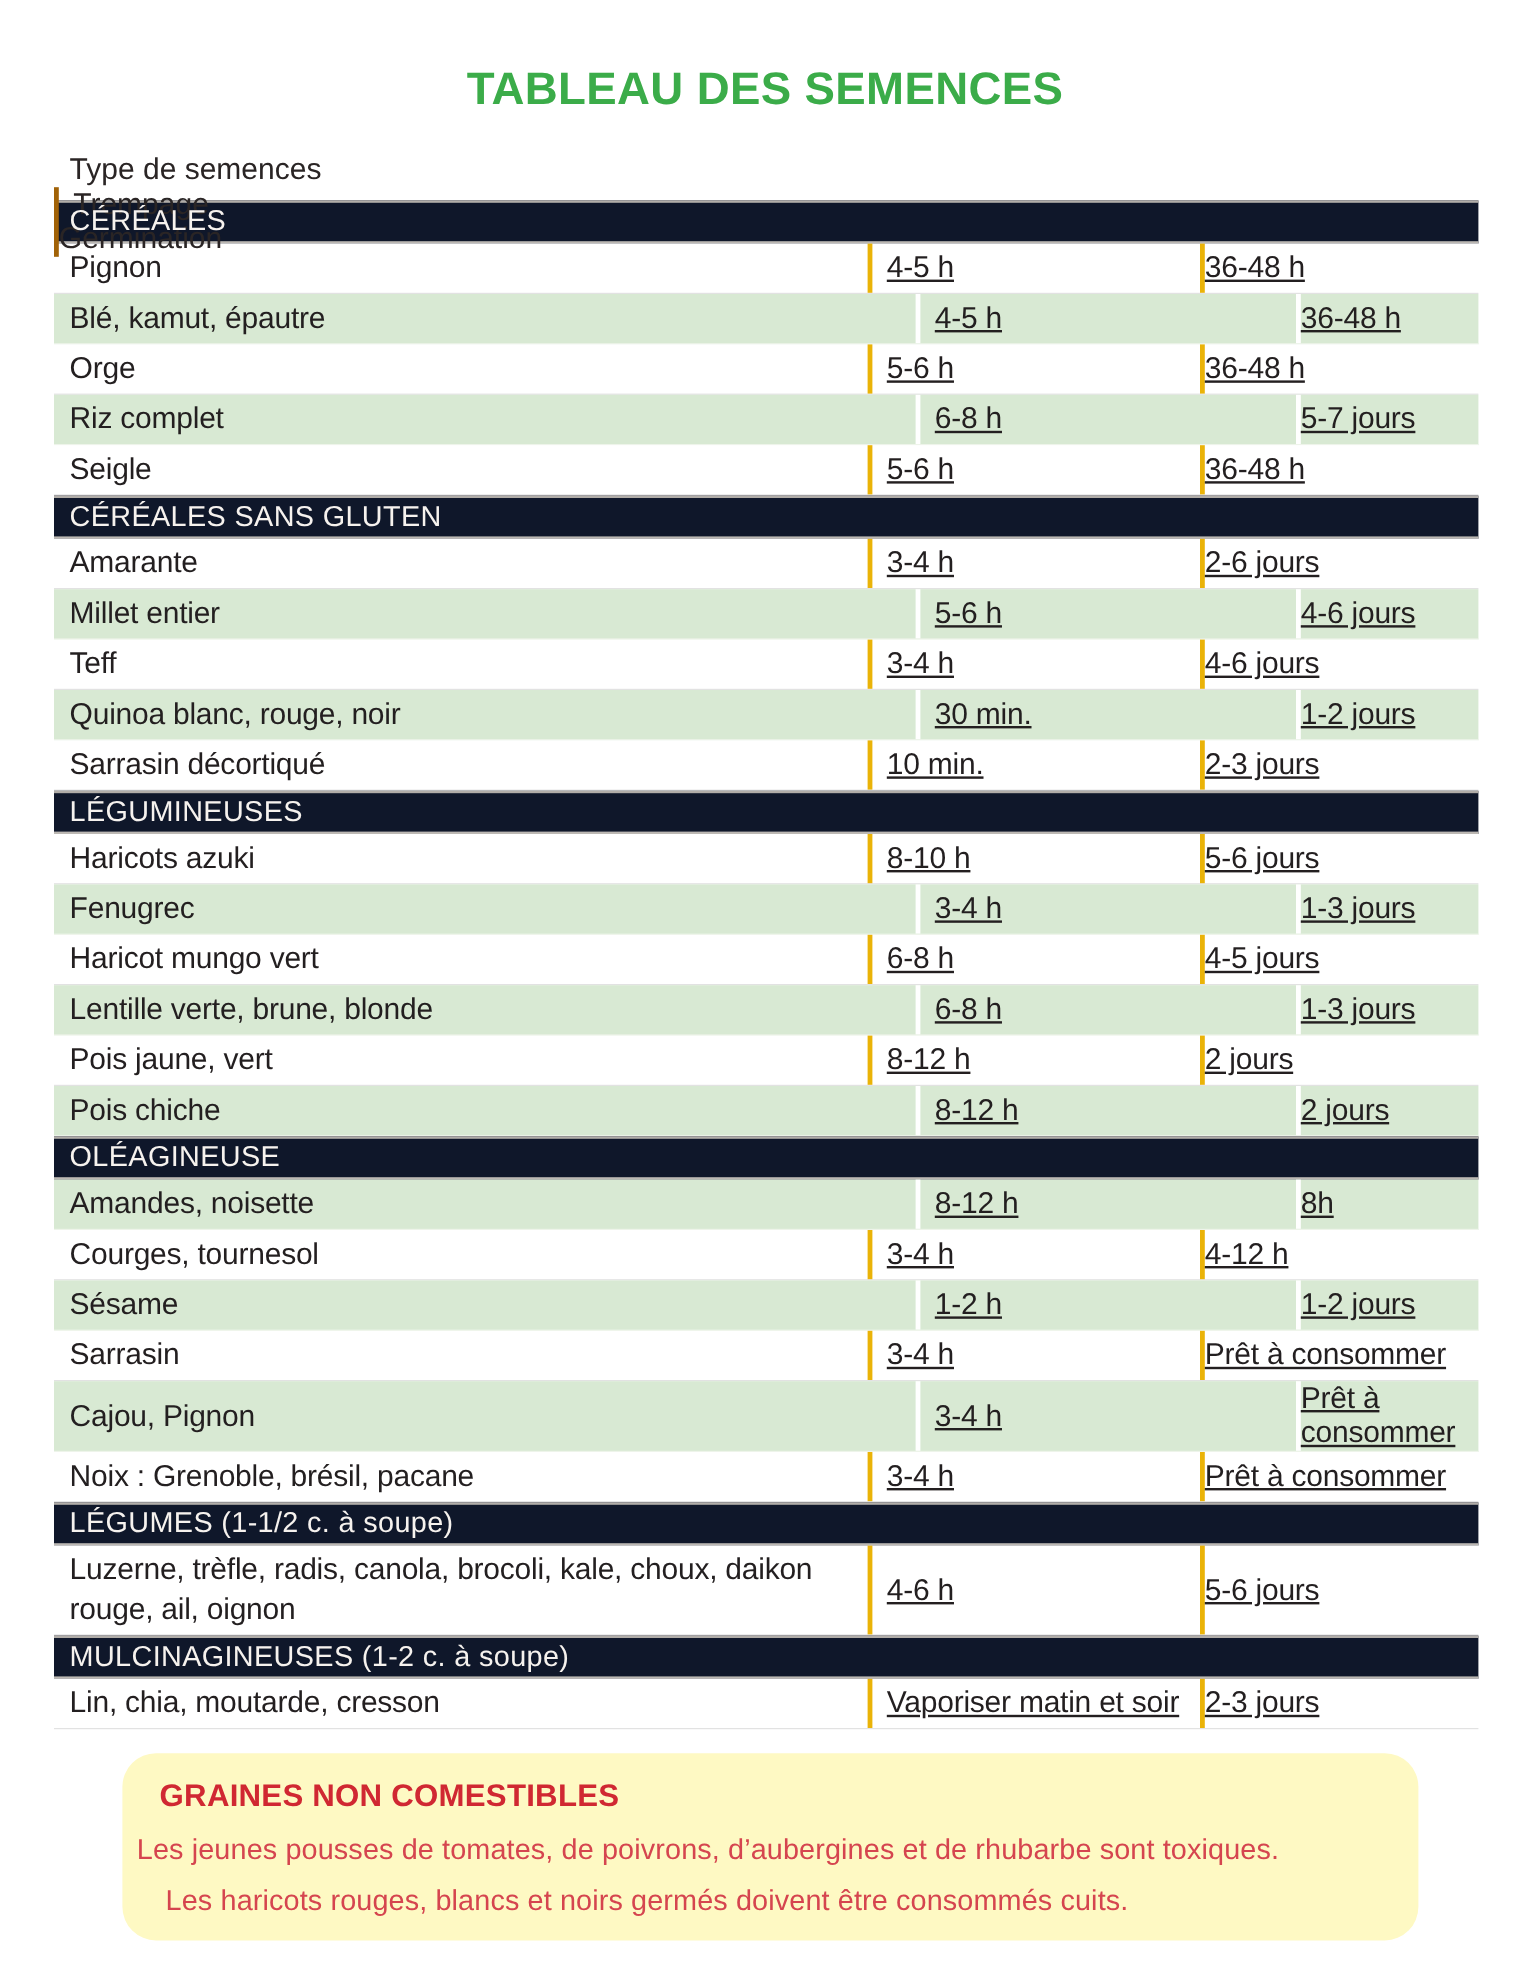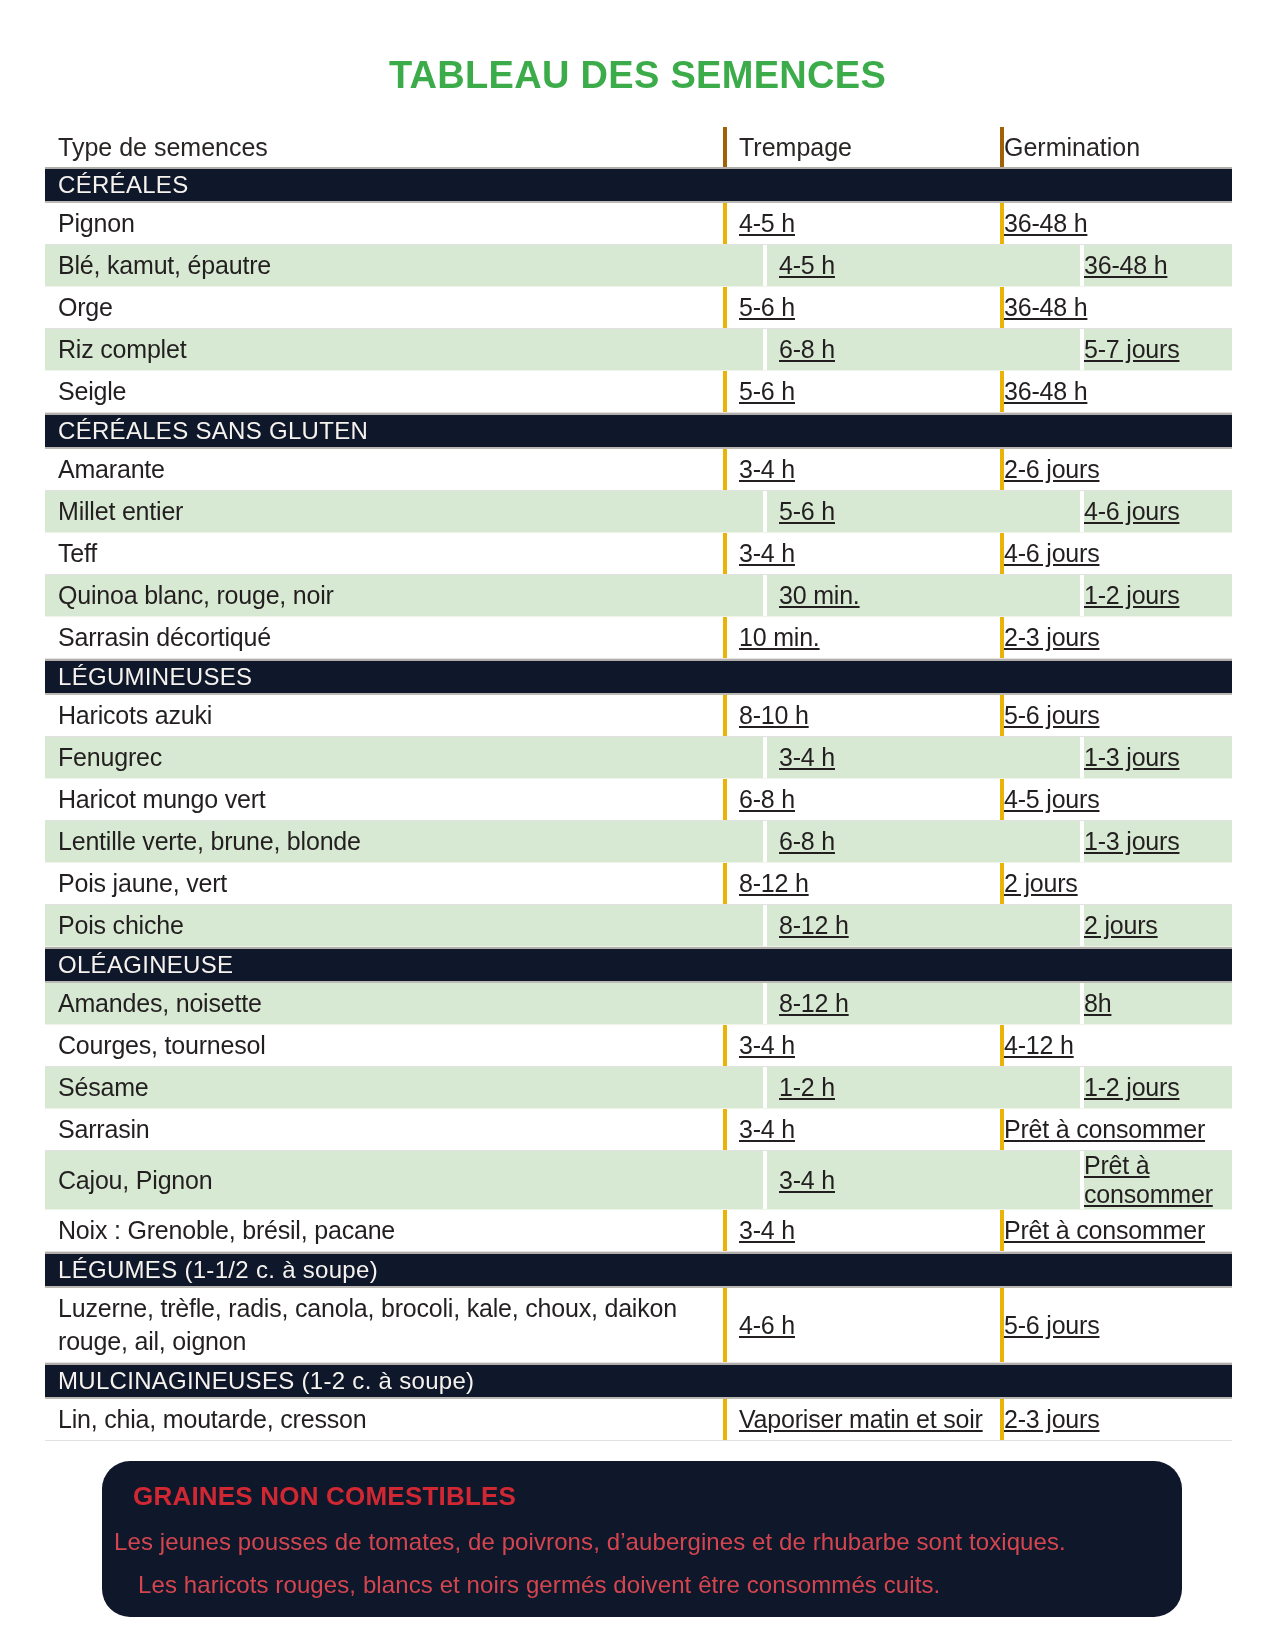--- a/index.html
+++ b/index.html
@@ -16,21 +16,21 @@
     text-align:center;
     font-size:38px;
     font-weight:bold;
     color:#3bac49;
     letter-spacing:0.3px;
   }
   .seed-table { margin:30px 0 0 45px; width:1187px; }
 
   .thead {
     display:flex; height:40px; margin-top:4px;
-    font-size:25px; color:#2a2525;
+    font-size:25px; color:#2a2525;flex-direction:column;
   }
   .thead .cell { display:flex; align-items:center; box-sizing:border-box; }
   .c1 { width:678px; padding-left:13px; box-sizing:border-box; }
   .c2 { width:277px; padding-left:12px; box-sizing:border-box; }
   .c3 { flex:1; box-sizing:border-box; }
   .thead .c2, .thead .c3 { border-left:4px solid #a16207; }
 
   .section-bar {
     height:36px; box-sizing:border-box;
     background:#0f172a;
@@ -50,21 +50,21 @@
   }
   .row.shaded { background:#d8e9d3; border-bottom-color:#eef4ea;gap:40px; }
   .row .cell { display:flex; align-items:center; box-sizing:border-box; }
   .row .c1 { padding:4px 18px 4px 13px; line-height:1.32; }
   .row .c2, .row .c3 { border-left:4px solid #eab308;text-decoration:underline; }
   .row.shaded .c2, .row.shaded .c3 { border-left-color:#ffffff; }
 
   .warning-box {
     margin:20px 0 0 102px;
     width:1080px; box-sizing:border-box;
-    background:#0f172a;
+    background:#fef9c3;
     border-radius:28px;
     padding:20px 24px 18px 0;
   }
   .warning-heading {
     margin:0 0 16px 31px;
     font-size:26px; font-weight:bold;
     color:#d02832; letter-spacing:0.2px;
   }
   .warning-line {
     font-size:24px; color:#d5454f;

